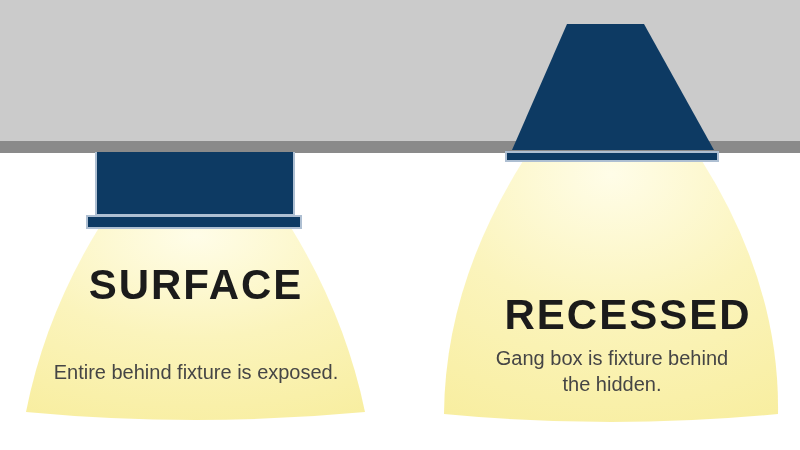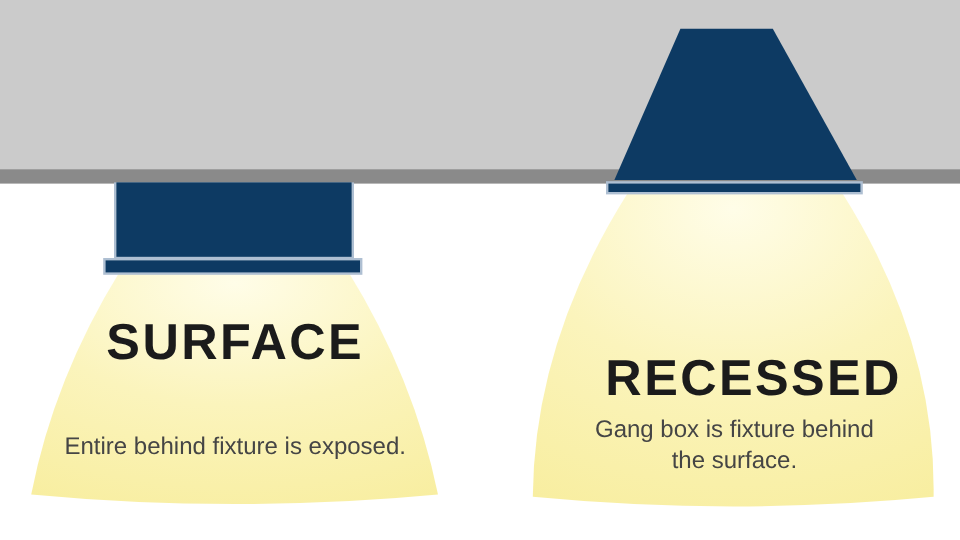--- a/index.html
+++ b/index.html
@@ -80,16 +80,16 @@
   </div>
   <div class="label-col left-sub">
     <div class="subtitle">Entire behind fixture is exposed.</div>
   </div>
 
   <div class="label-col right-title">
     <div class="title">RECESSED</div>
   </div>
   <div class="label-col right-sub">
     <div class="subtitle">Gang box is fixture behind</div>
-    <div class="subtitle">the surface.</div>
+    <div class="subtitle">the hidden.</div>
   </div>
 
 </div>
 
 </body></html>

